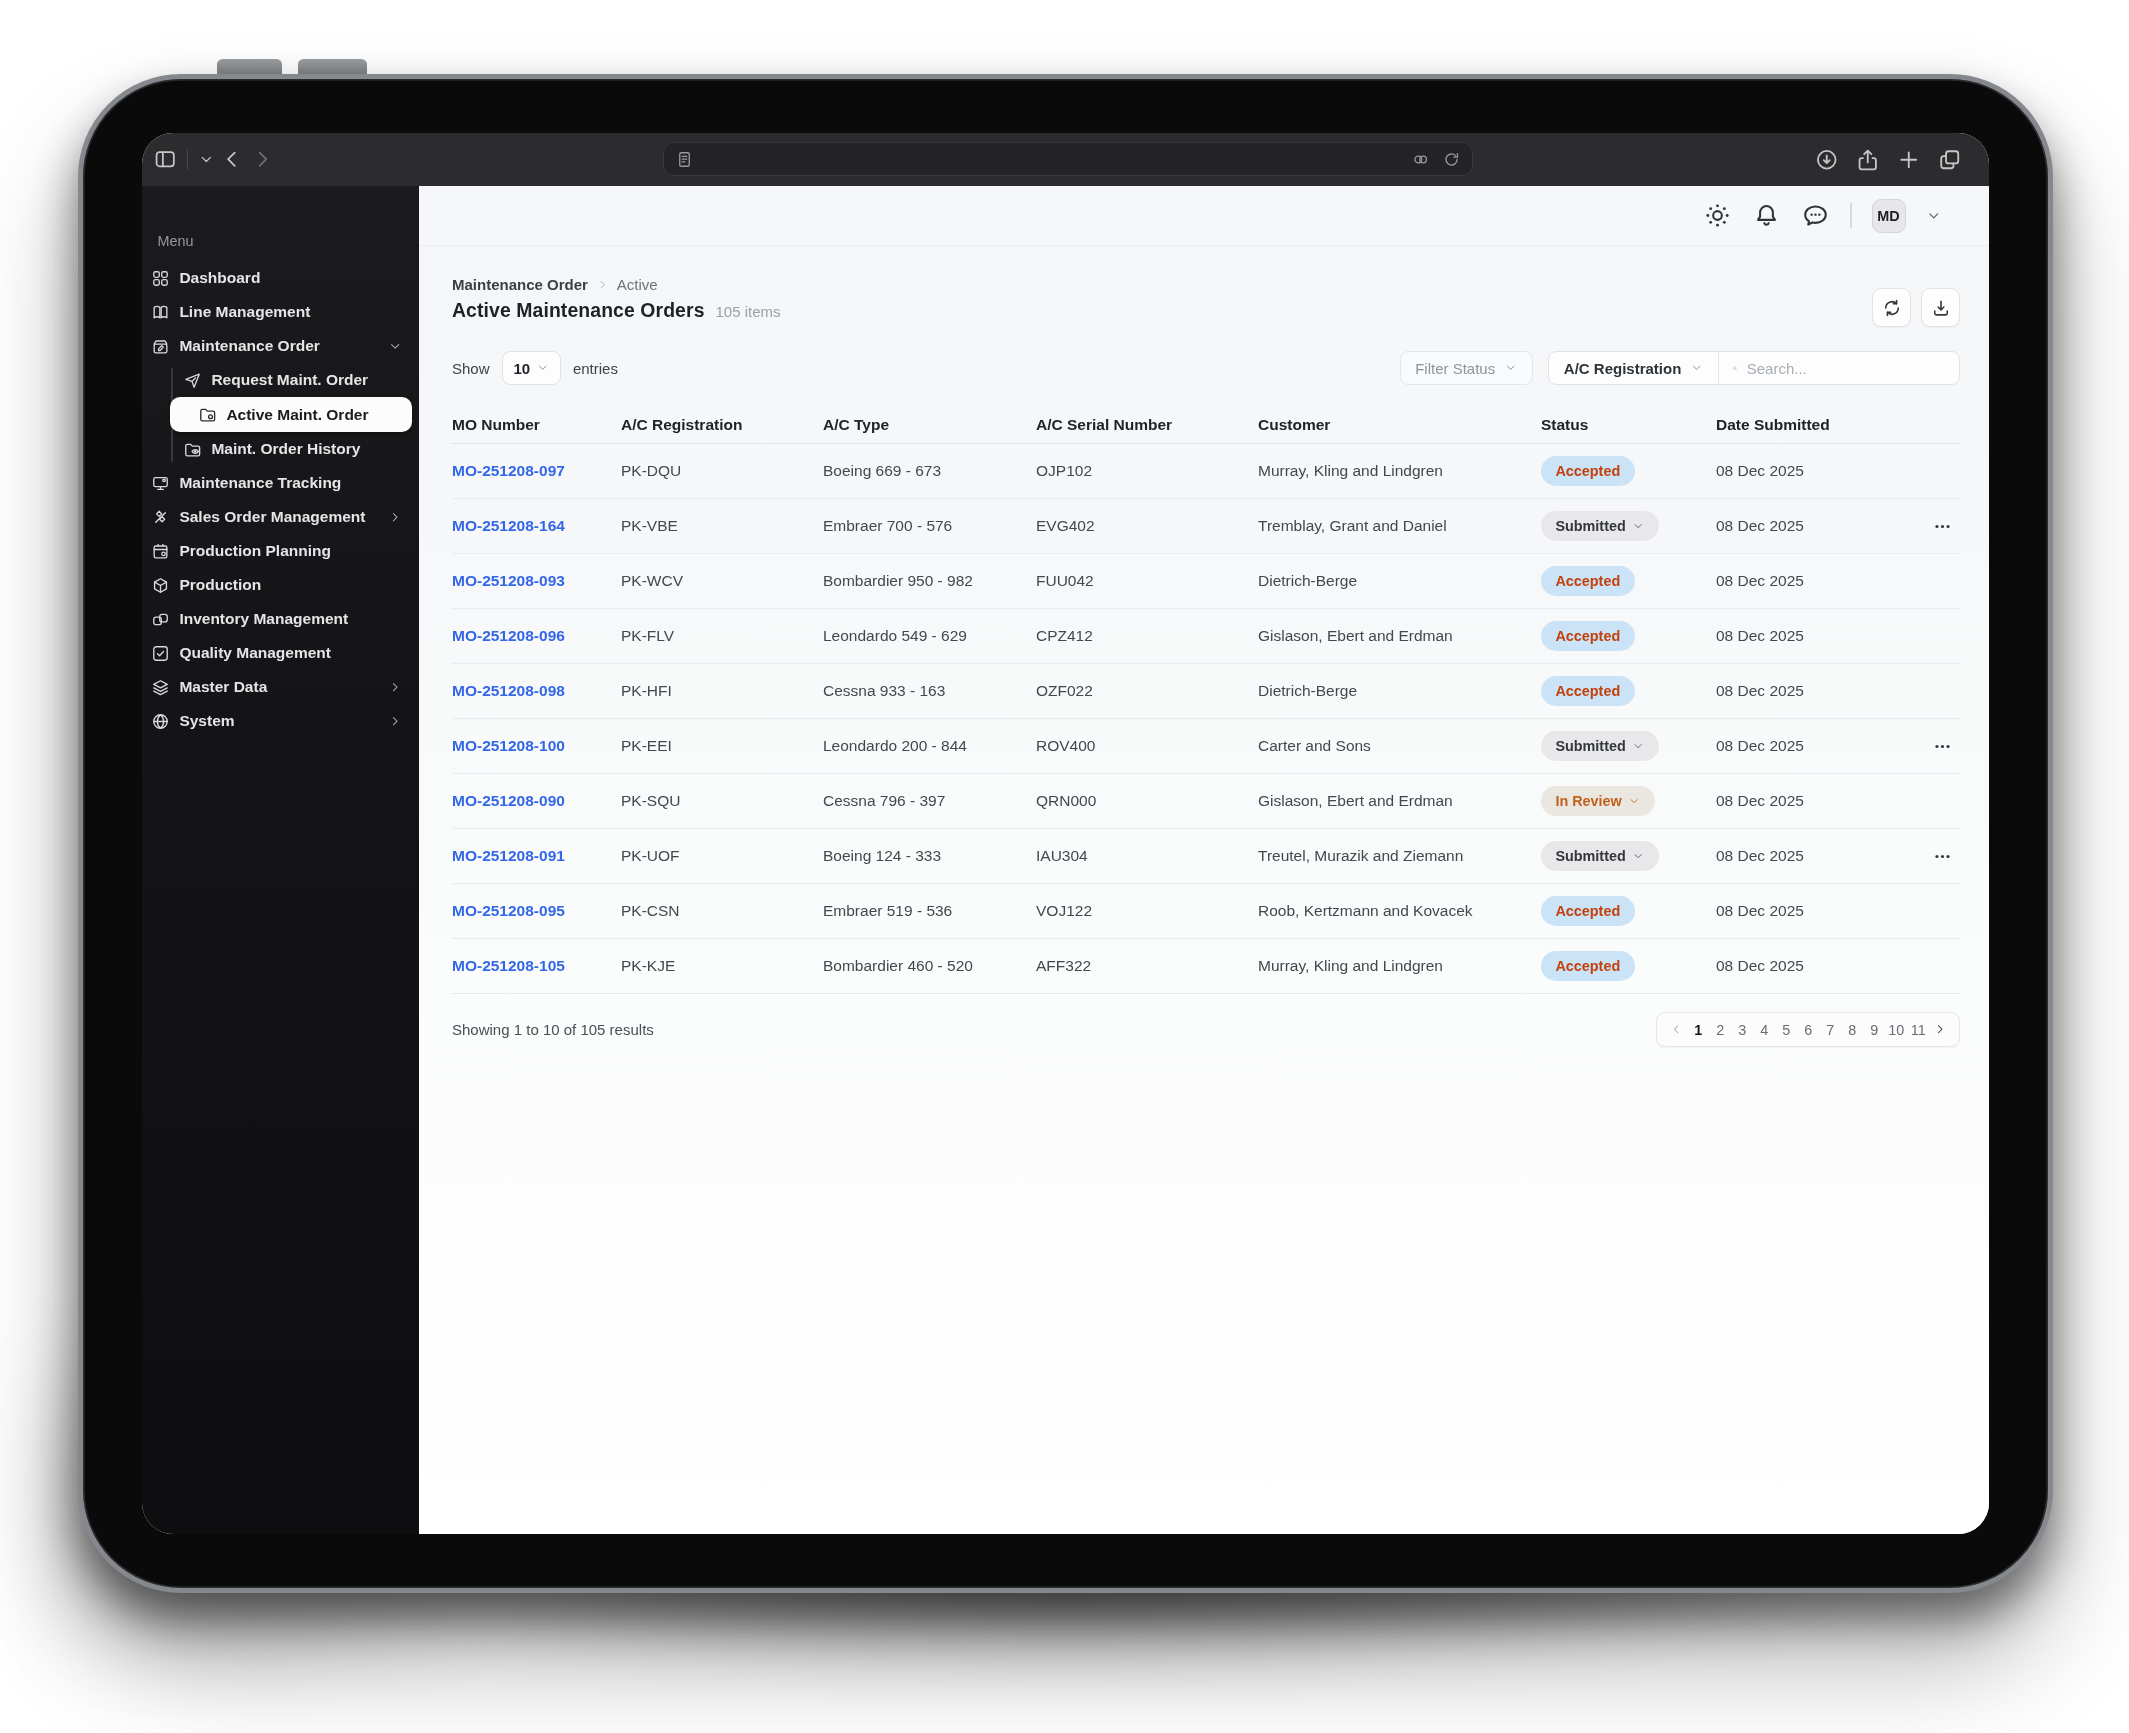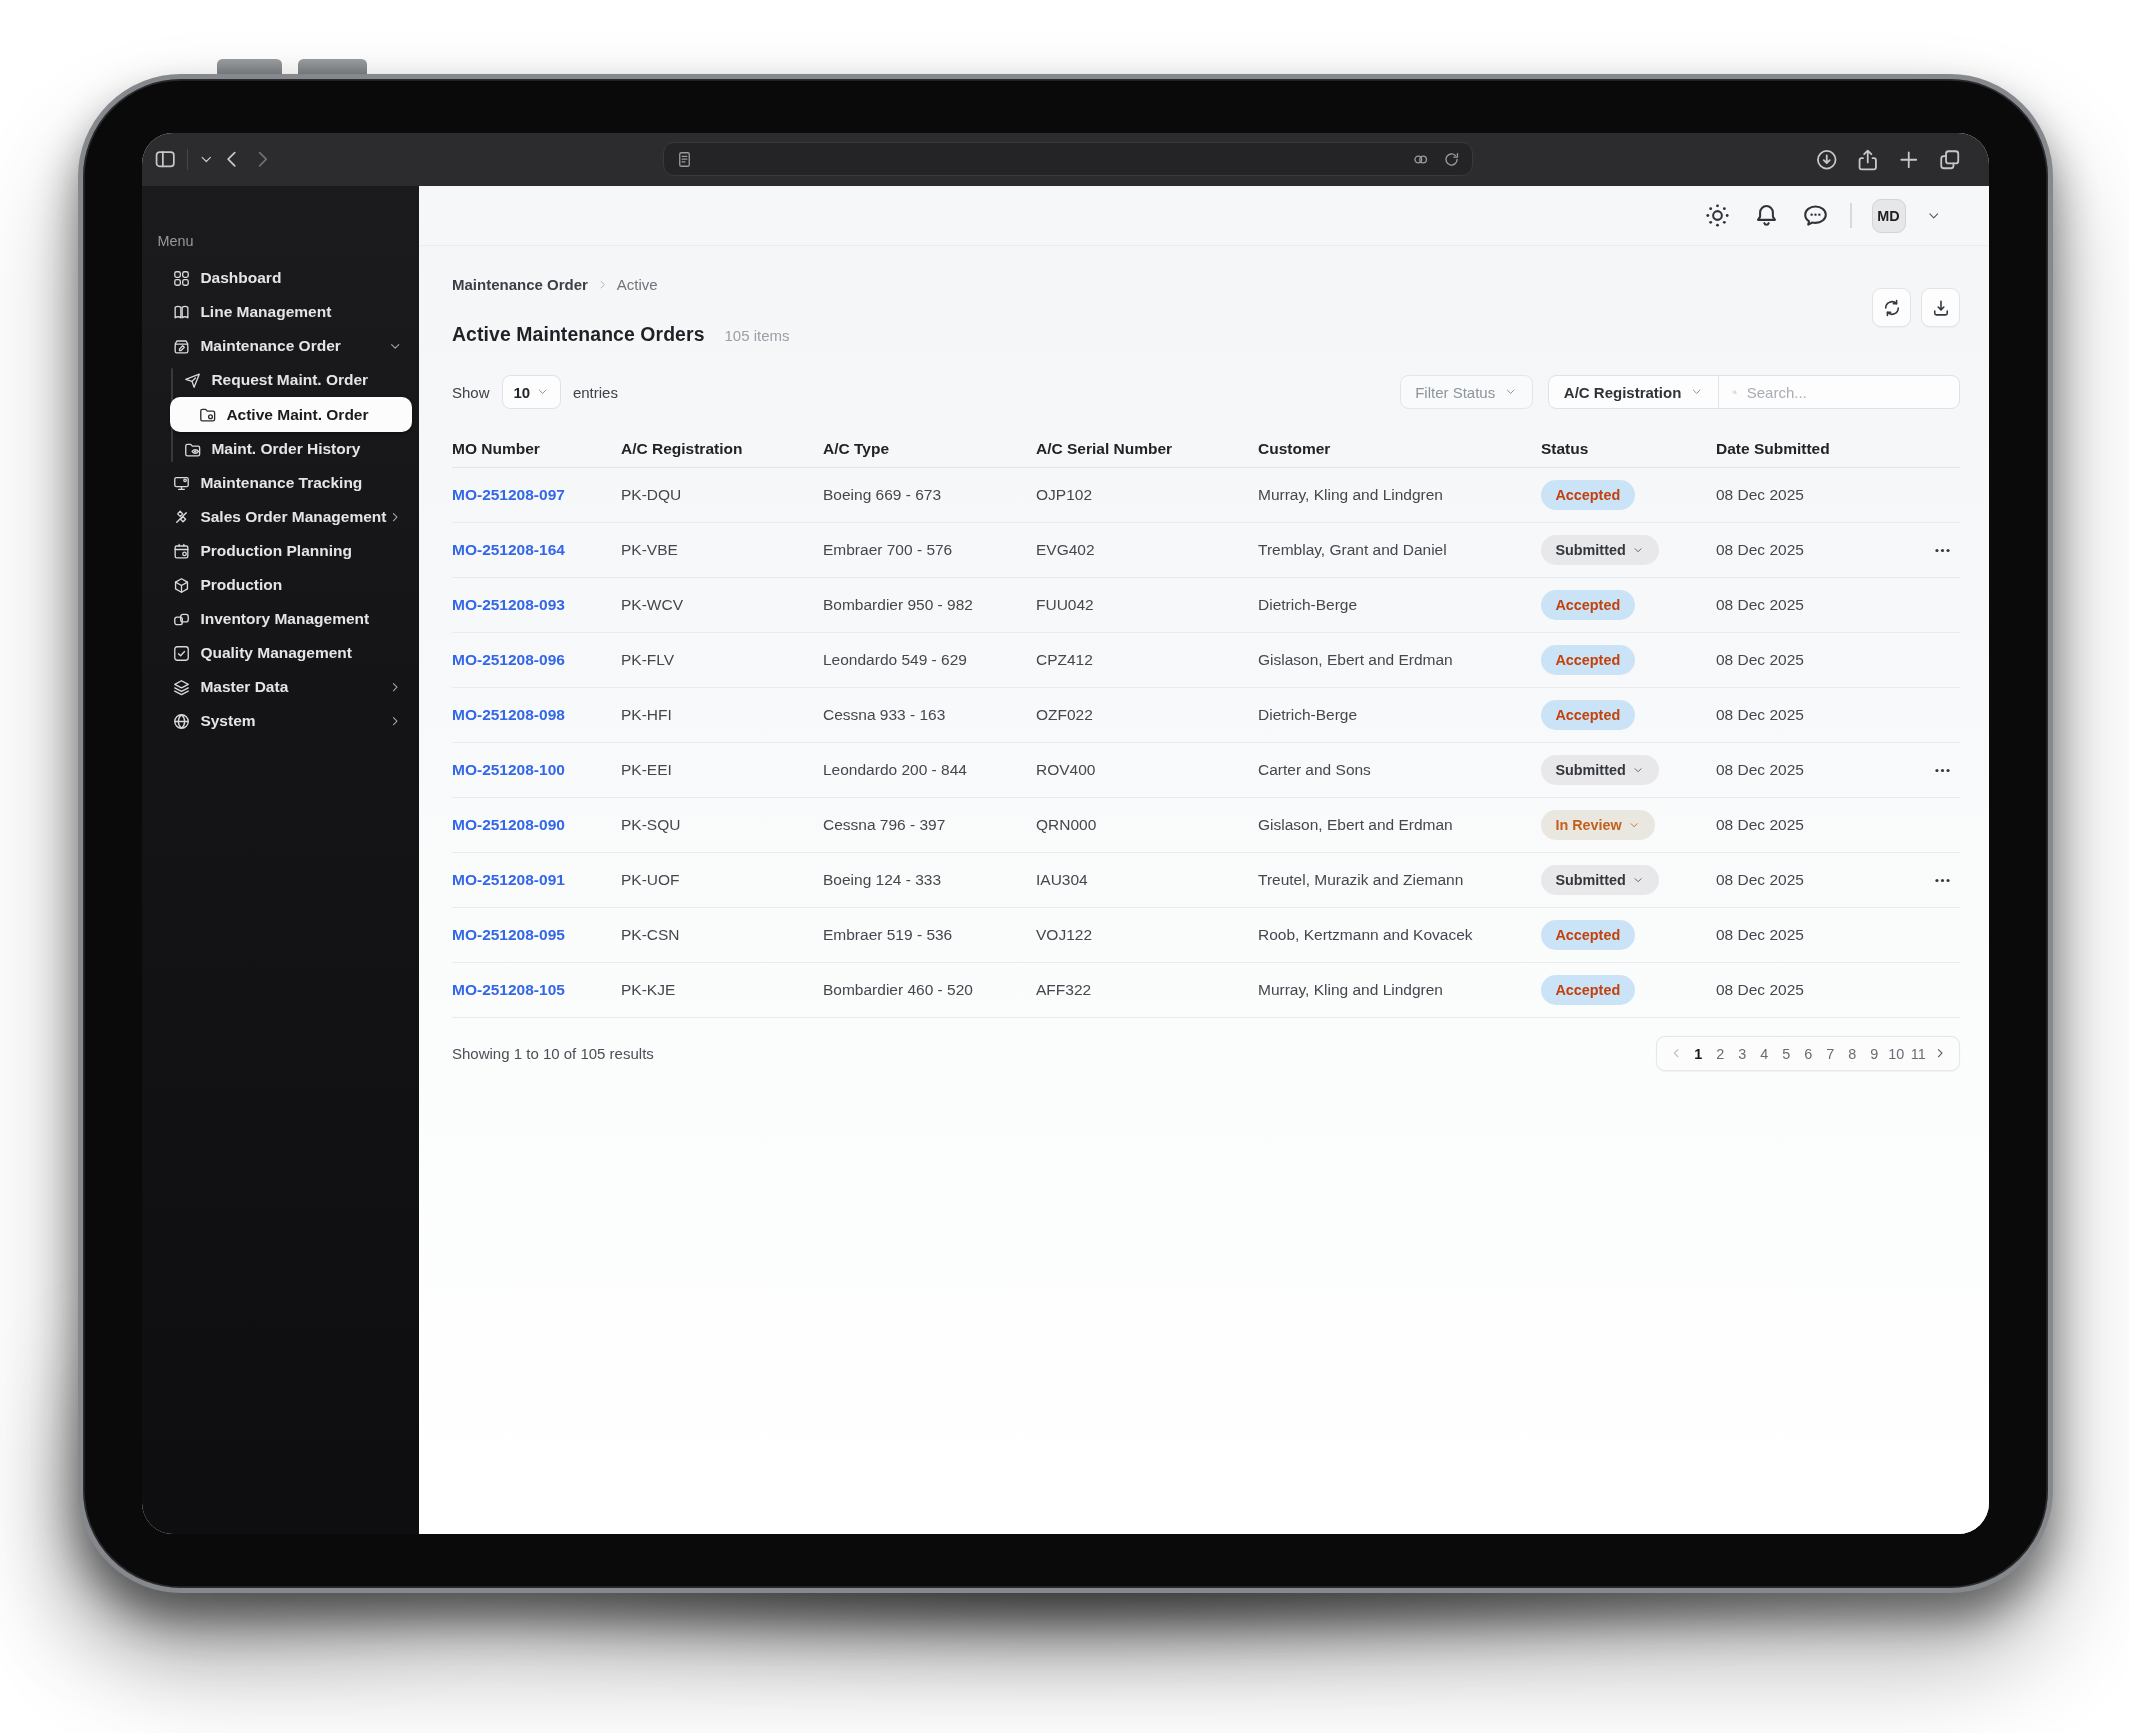--- a/index.html
+++ b/index.html
@@ -42,21 +42,21 @@
   .bb-right { position:absolute; right:0; top:0; height:53px; display:flex; align-items:center;
     gap:15.5px; padding-right:27px; }
   .bb-right .bb-icn { width:25.5px; height:25.5px; }
 
   
   .app { flex:1; display:flex; min-height:0; }
   .sidebar { width:277px; flex:0 0 auto; background:linear-gradient(180deg,#1b1b1d 0%, #141416 40%, #0e0e10 100%);
     padding-top:47px; color:#e4e5e6; }
   .menu-label { font-size:14.4px; font-weight:500; color:#97989c; margin:0 0 12.2px 15.5px; }
   .nav-item { position:relative; height:34px; display:flex; align-items:center; gap:9.4px;
-    padding-left:30px; font-size:15.5px; font-weight:600; color:#e4e5e6; cursor:pointer; }
+    padding-left:9px; font-size:15.5px; font-weight:600; color:#e4e5e6; cursor:pointer; }
   .nav-item .icn { width:19px; height:19px; color:#d8d9db; flex:0 0 auto; }
   .nav-item .chev { position:absolute; right:16.6px; width:14.4px; height:14.4px; color:#a9aaad; }
   .subgroup { position:relative; }
   .subgroup::before { content:""; position:absolute; left:29px; top:4.4px; bottom:4.4px; width:2.2px;
     border-radius:1.1px; background:#38393c; }
   .subgroup .nav-item { padding-left:41px; }
   .subgroup .nav-item.active { margin:0 7.2px 0 28px; padding-left:28px; height:35px;
     background:#fcfcfd; border-radius:10px; color:#1a1b1e;
     box-shadow:0 1.1px 3.3px rgba(0,0,0,.35); }
   .subgroup .nav-item.active .icn { color:#2a2c2f; }
@@ -71,21 +71,21 @@
     color:#1d1f23; cursor:pointer; }
   .hdr-chev { width:15.5px; height:15.5px; color:#54585d; cursor:pointer; }
 
   
   .content { flex:1; position:relative; padding:0 29px 0 33px;
     background:linear-gradient(180deg,#f5f6f8 0%, #f7f8f9 28%, #fbfcfc 60%, #ffffff 100%); }
   .crumbs { margin-top:30px; display:flex; align-items:center; gap:7.8px; font-size:15px; }
   .crumb-parent { color:#3a3f45; font-weight:700; cursor:pointer; }
   .crumb-sep { width:13.3px; height:13.3px; color:#aab0b6; }
   .crumb-current { color:#6e747b; font-weight:400; }
-  .title-row { margin-top:30px; display:flex; align-items:baseline; gap:20px; }
+  .title-row { margin-top:6px; display:flex; align-items:baseline; gap:11px; }
   .page-title { font-size:19.4px; font-weight:700; color:#1e2227; letter-spacing:0.1px; }
   .item-count { font-size:15px; color:#9aa0a7; }
   .content-actions { position:absolute; top:42px; right:29px; display:flex; gap:10px; }
   .sq-btn { width:39px; height:39px; border-radius:9px; border:1.1px solid #e2e4e8; background:#fdfdfe;
     display:flex; align-items:center; justify-content:center; cursor:pointer;
     box-shadow:0 0.6px 1.1px rgba(20,30,40,.04); }
   .sq-btn .icn { width:20px; height:20px; color:#33383e; }
   .sq-btn .icn svg { stroke-width:1.9; }
 
   .controls-row { margin-top:29px; display:flex; align-items:flex-end; }

